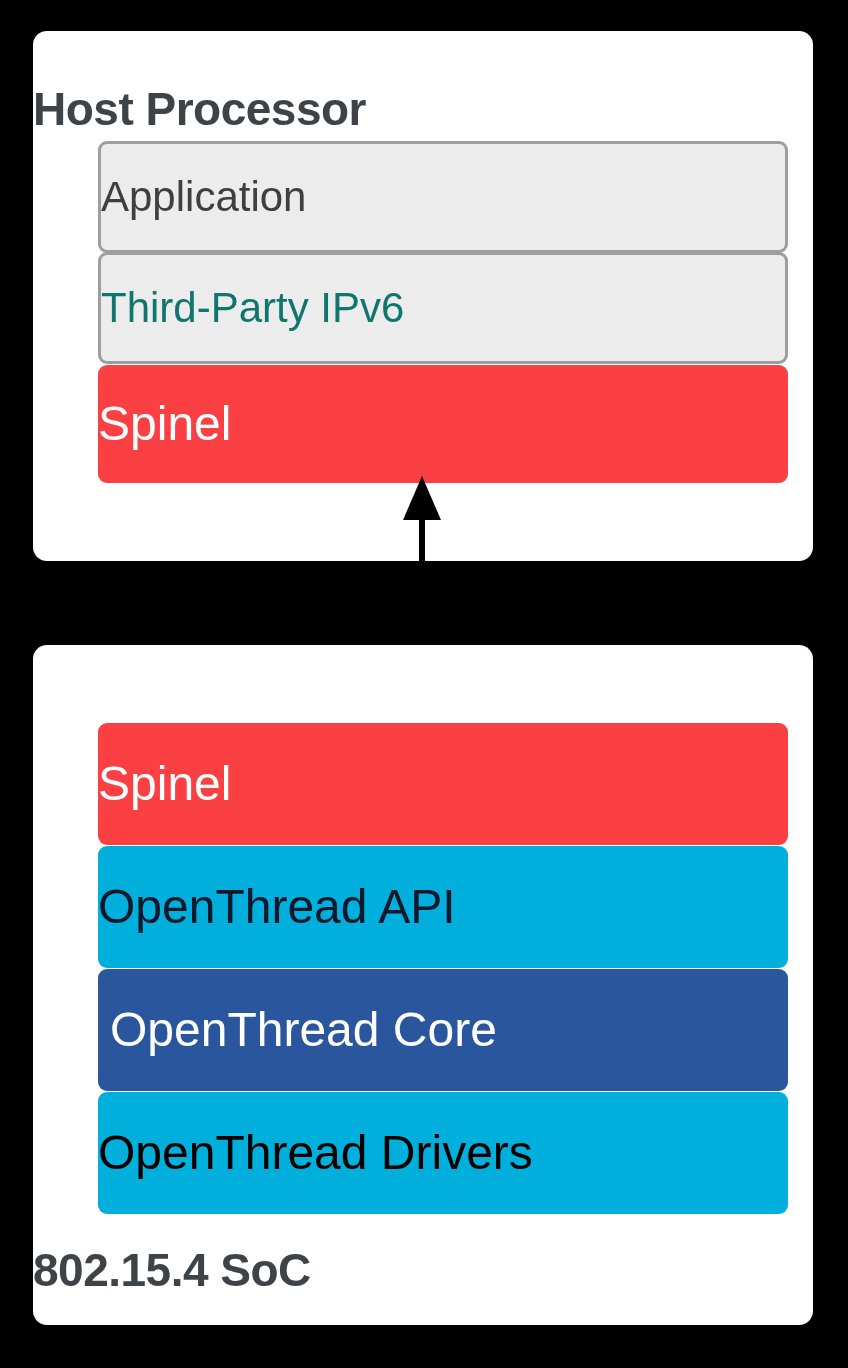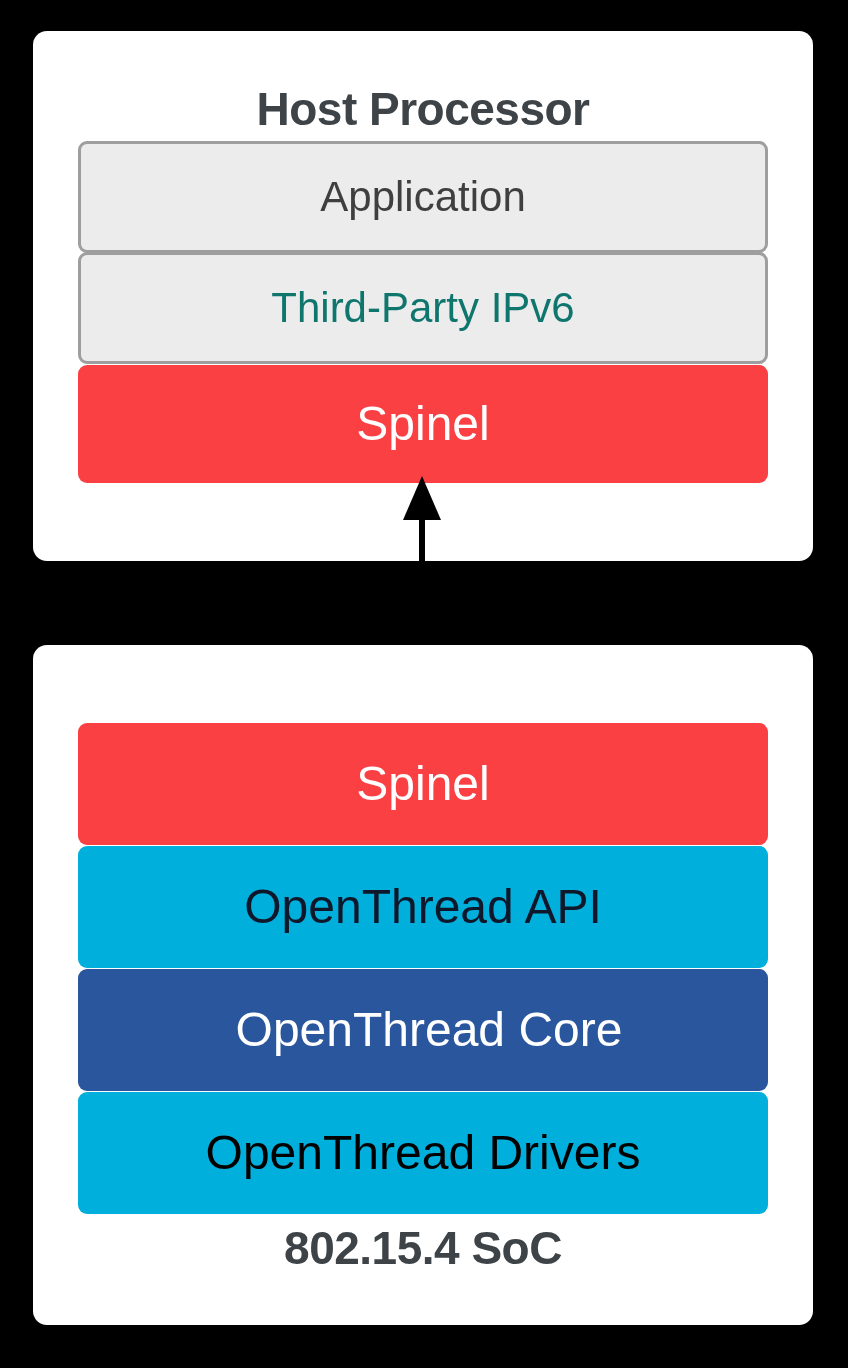--- a/index.html
+++ b/index.html
@@ -42,47 +42,46 @@
     top: 645px;
     width: 780px;
     height: 680px;
   }
 
   
   .card-title {
     position: absolute;
     left: 0;
     width: 100%;
-    text-align: center;
     color: #3d4347;
     font-weight: bold;
     font-size: 46px;
     letter-spacing: -0.5px;
     line-height: 1;
   }
   #host-title { top: 55px; }
-  #soc-title  { bottom: 54px; }
+  #soc-title  { bottom: 32px; }
 
   
   .stack {
     position: absolute;
     left: 45px;
     width: 690px;
   }
   #host-stack { top: 110px; }
   #soc-stack  { top: 78px; }
 
   .layer {
     box-sizing: border-box;
     width: 100%;
     display: flex;
     align-items: center;
-    justify-content: center;
     text-align: center;
     line-height: 1.05;
+    margin-left: 20px;
   }
 
   
   .layer.gray {
     height: 112px;
     background: #ececec;
     border: 3px solid #9e9e9e;
     border-radius: 9px;
     color: #3f3f3f;
     font-size: 42px;

